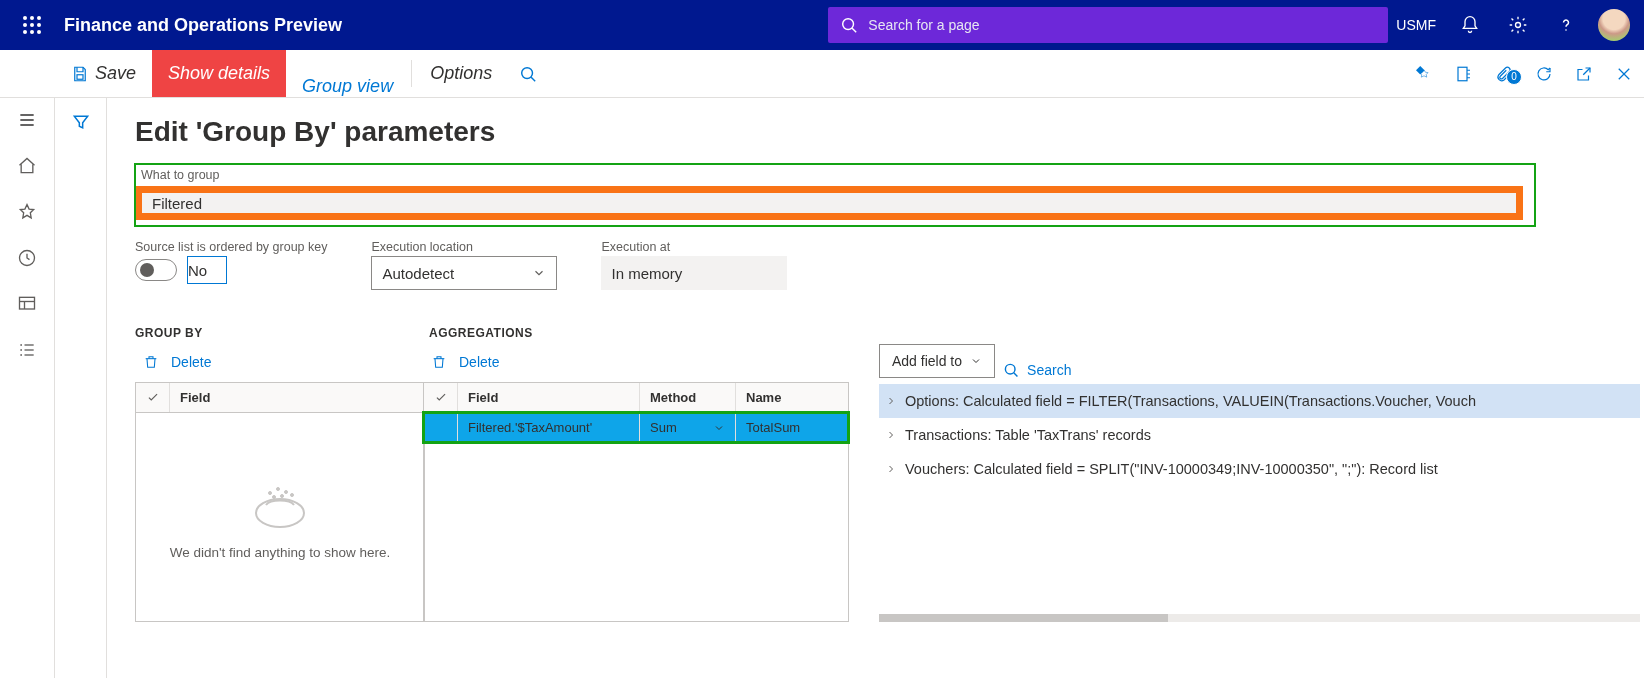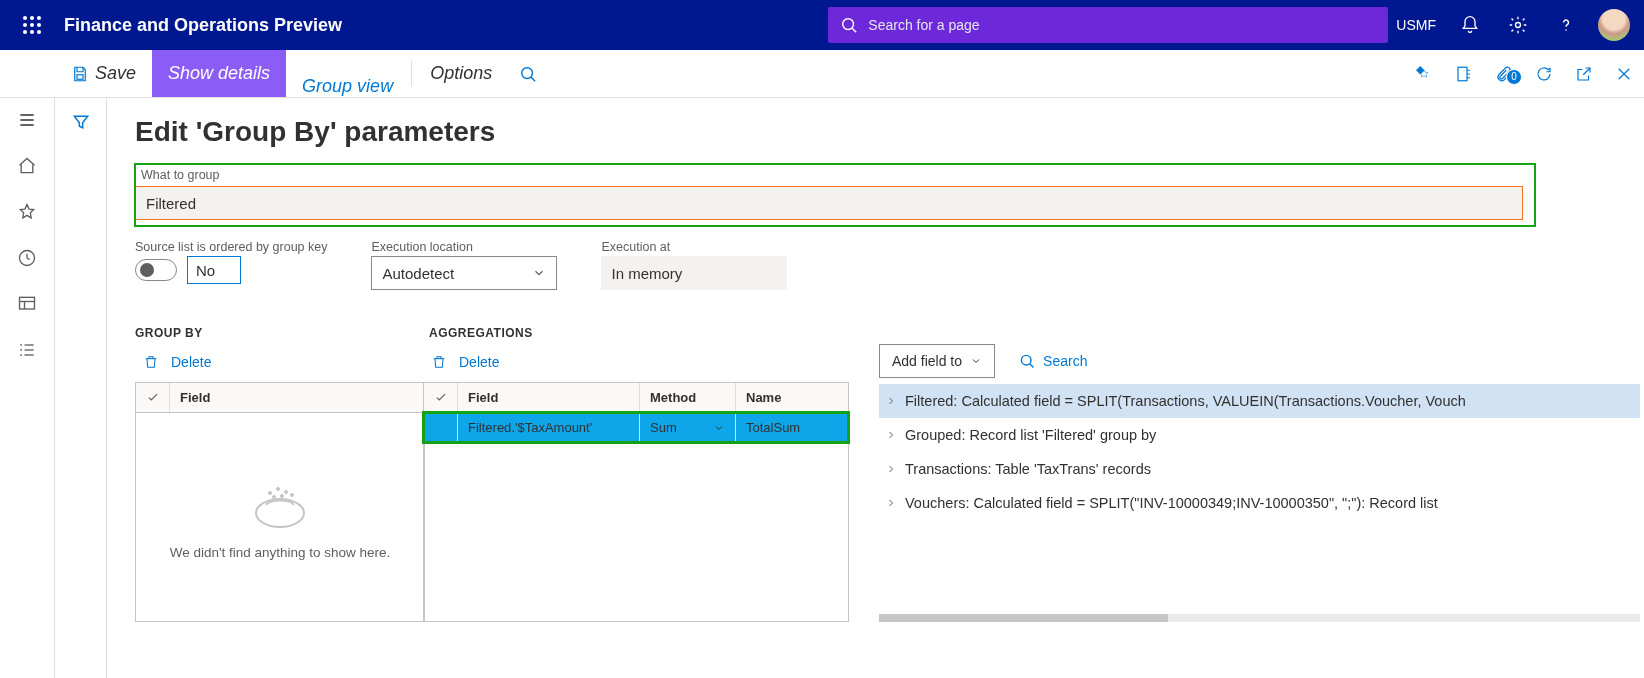--- a/index.html
+++ b/index.html
@@ -66,21 +66,21 @@
   }
   .actionpane .left-rail-offset { width: 55px; }
   .ap-btn {
     display: flex; align-items: center;
     padding: 0 16px;
     font-size: 18px;
     cursor: default;
     font-style: italic;
   }
   .ap-btn.save .icon { color: #0078d4; margin-right: 6px; }
-  .ap-btn.active { background: #8b5cf6; color: #fff; }
+  .ap-btn.active { background: #ef4444; color: #fff; }
   .ap-btn.link { color: #0078d4; margin-top: 26px; }
   .ap-btn.plain { color: #323130; }
   .ap-divider { width: 1px; background: #e1dfdd; margin: 10px 2px; }
   .ap-iconbtn {
     width: 40px;
     display: flex; align-items: center; justify-content: center;
     color: #0078d4;
   }
   .ap-right { position: absolute; right: 0; top: 0; height: 100%; display: flex; align-items: center; }
   .ap-right .ap-iconbtn { color: #0078d4; }
@@ -150,22 +150,22 @@
   .toggle {
     width: 42px; height: 22px; border: 1px solid #8a8886; border-radius: 11px;
     position: relative; background: #fff;
   }
   .toggle .knob {
     width: 14px; height: 14px; border-radius: 50%;
     background: #605e5c; position: absolute; top: 3px; left: 4px;
   }
   .no-box {
     border: 1px solid #0078d4;
-    width: 54px; height: 28px;
-    display: flex; align-items: center; padding: 0 8px;
+    width: 40px; height: 28px;
+    display: flex; align-items: center; padding: 0 0;
     font-size: 15px;
   }
   .select {
     width: 186px; height: 34px; border: 1px solid #8a8886;
     background: #fff;
     display: flex; align-items: center; justify-content: space-between;
     padding: 12px 10px; font-size: 15px;
   }
   .readonly {
     width: 186px; height: 34px;
@@ -216,21 +216,21 @@
   .grid.agg .gr .cell.m { width: 96px; display:flex; justify-content: space-between; align-items:center; }
   .grid.agg .gr .cell.n { flex: 1; border-right: none; }
   .grid.agg .gr.sel { background: #0ea5e9; }
   .agg-green-box {
     outline: 3px solid #14a314;
     outline-offset: -1px;
   }
 
   
   .sidecol { flex: 1; min-width: 0; }
-  .side-tools { display: flex; align-items: center; gap: 24px; margin-bottom: 6px; }
+  .side-tools { display: flex; align-items: flex-end; gap: 8px; margin-bottom: 6px; }
   .side-btn {
     border: 1px solid #8a8886; height: 34px; padding: 0 12px;
     display: flex; align-items: center; gap: 8px; font-size: 14px;
   }
   .side-search { color: #0078d4; display: flex; align-items: center; gap: 8px; }
 
   .tree { display: flex; flex-direction: column; }
   .tree .trow {
     display: flex; align-items: center;
     height: 34px; padding: 0 6px;
@@ -421,21 +421,21 @@
     </div>
   </div>
 
   <div class="main">
     <div class="page-title">Edit 'Group By' parameters</div>
 
     <div class="field-block what-to-group-row">
       <div class="highlight-green" style="display:inline-block; padding:4px 6px 6px 6px;">
         <div class="field-label">What to group</div>
         <div style="height:2px"></div>
-      <div class="input" style="width:1400px; max-width:100%; border:1px solid #f97316; background:#f3f2f1; margin-left:-6px; margin-right:-6px;">
+      <div class="input" style="width:1400px; max-width:100%; border:7px solid #f97316; background:#f3f2f1; margin-left:-6px; margin-right:-6px;">
         <span>Filtered</span>
       </div>
       </div>
     </div>
 
     <div class="row3">
       <div class="field-block">
         <div class="field-label">Source list is ordered by group key</div>
         <div class="toggle-wrap">
           <div class="toggle">
@@ -552,29 +552,21 @@
             <span>Search</span>
           </div>
         </div>
         <div class="tree">
           <div class="trow sel">
             <span class="caret">
               <svg width="12" height="12" viewBox="0 0 24 24" stroke="#605e5c" fill="none" stroke-width="2">
                   <path d="M9 6l6 6-6 6"></path>
                 </svg>
             </span>
-            <span>Filtered: Calculated field = SPLIT(Transactions, VALUEIN(Transactions.Voucher, Vouch</span>
-          </div>
-          <div class="trow">
-            <span class="caret">
-              <svg width="12" height="12" viewBox="0 0 24 24" stroke="#605e5c" fill="none" stroke-width="2">
-                  <path d="M9 6l6 6-6 6"></path>
-                </svg>
-            </span>
-            <span>Grouped: Record list 'Filtered' group by</span>
+            <span>Options: Calculated field = FILTER(Transactions, VALUEIN(Transactions.Voucher, Vouch</span>
           </div>
           <div class="trow">
             <span class="caret">
               <svg width="12" height="12" viewBox="0 0 24 24" stroke="#605e5c" fill="none" stroke-width="2">
                   <path d="M9 6l6 6-6 6"></path>
                 </svg>
             </span>
             <span>Transactions: Table 'TaxTrans' records</span>
           </div>
           <div class="trow">

